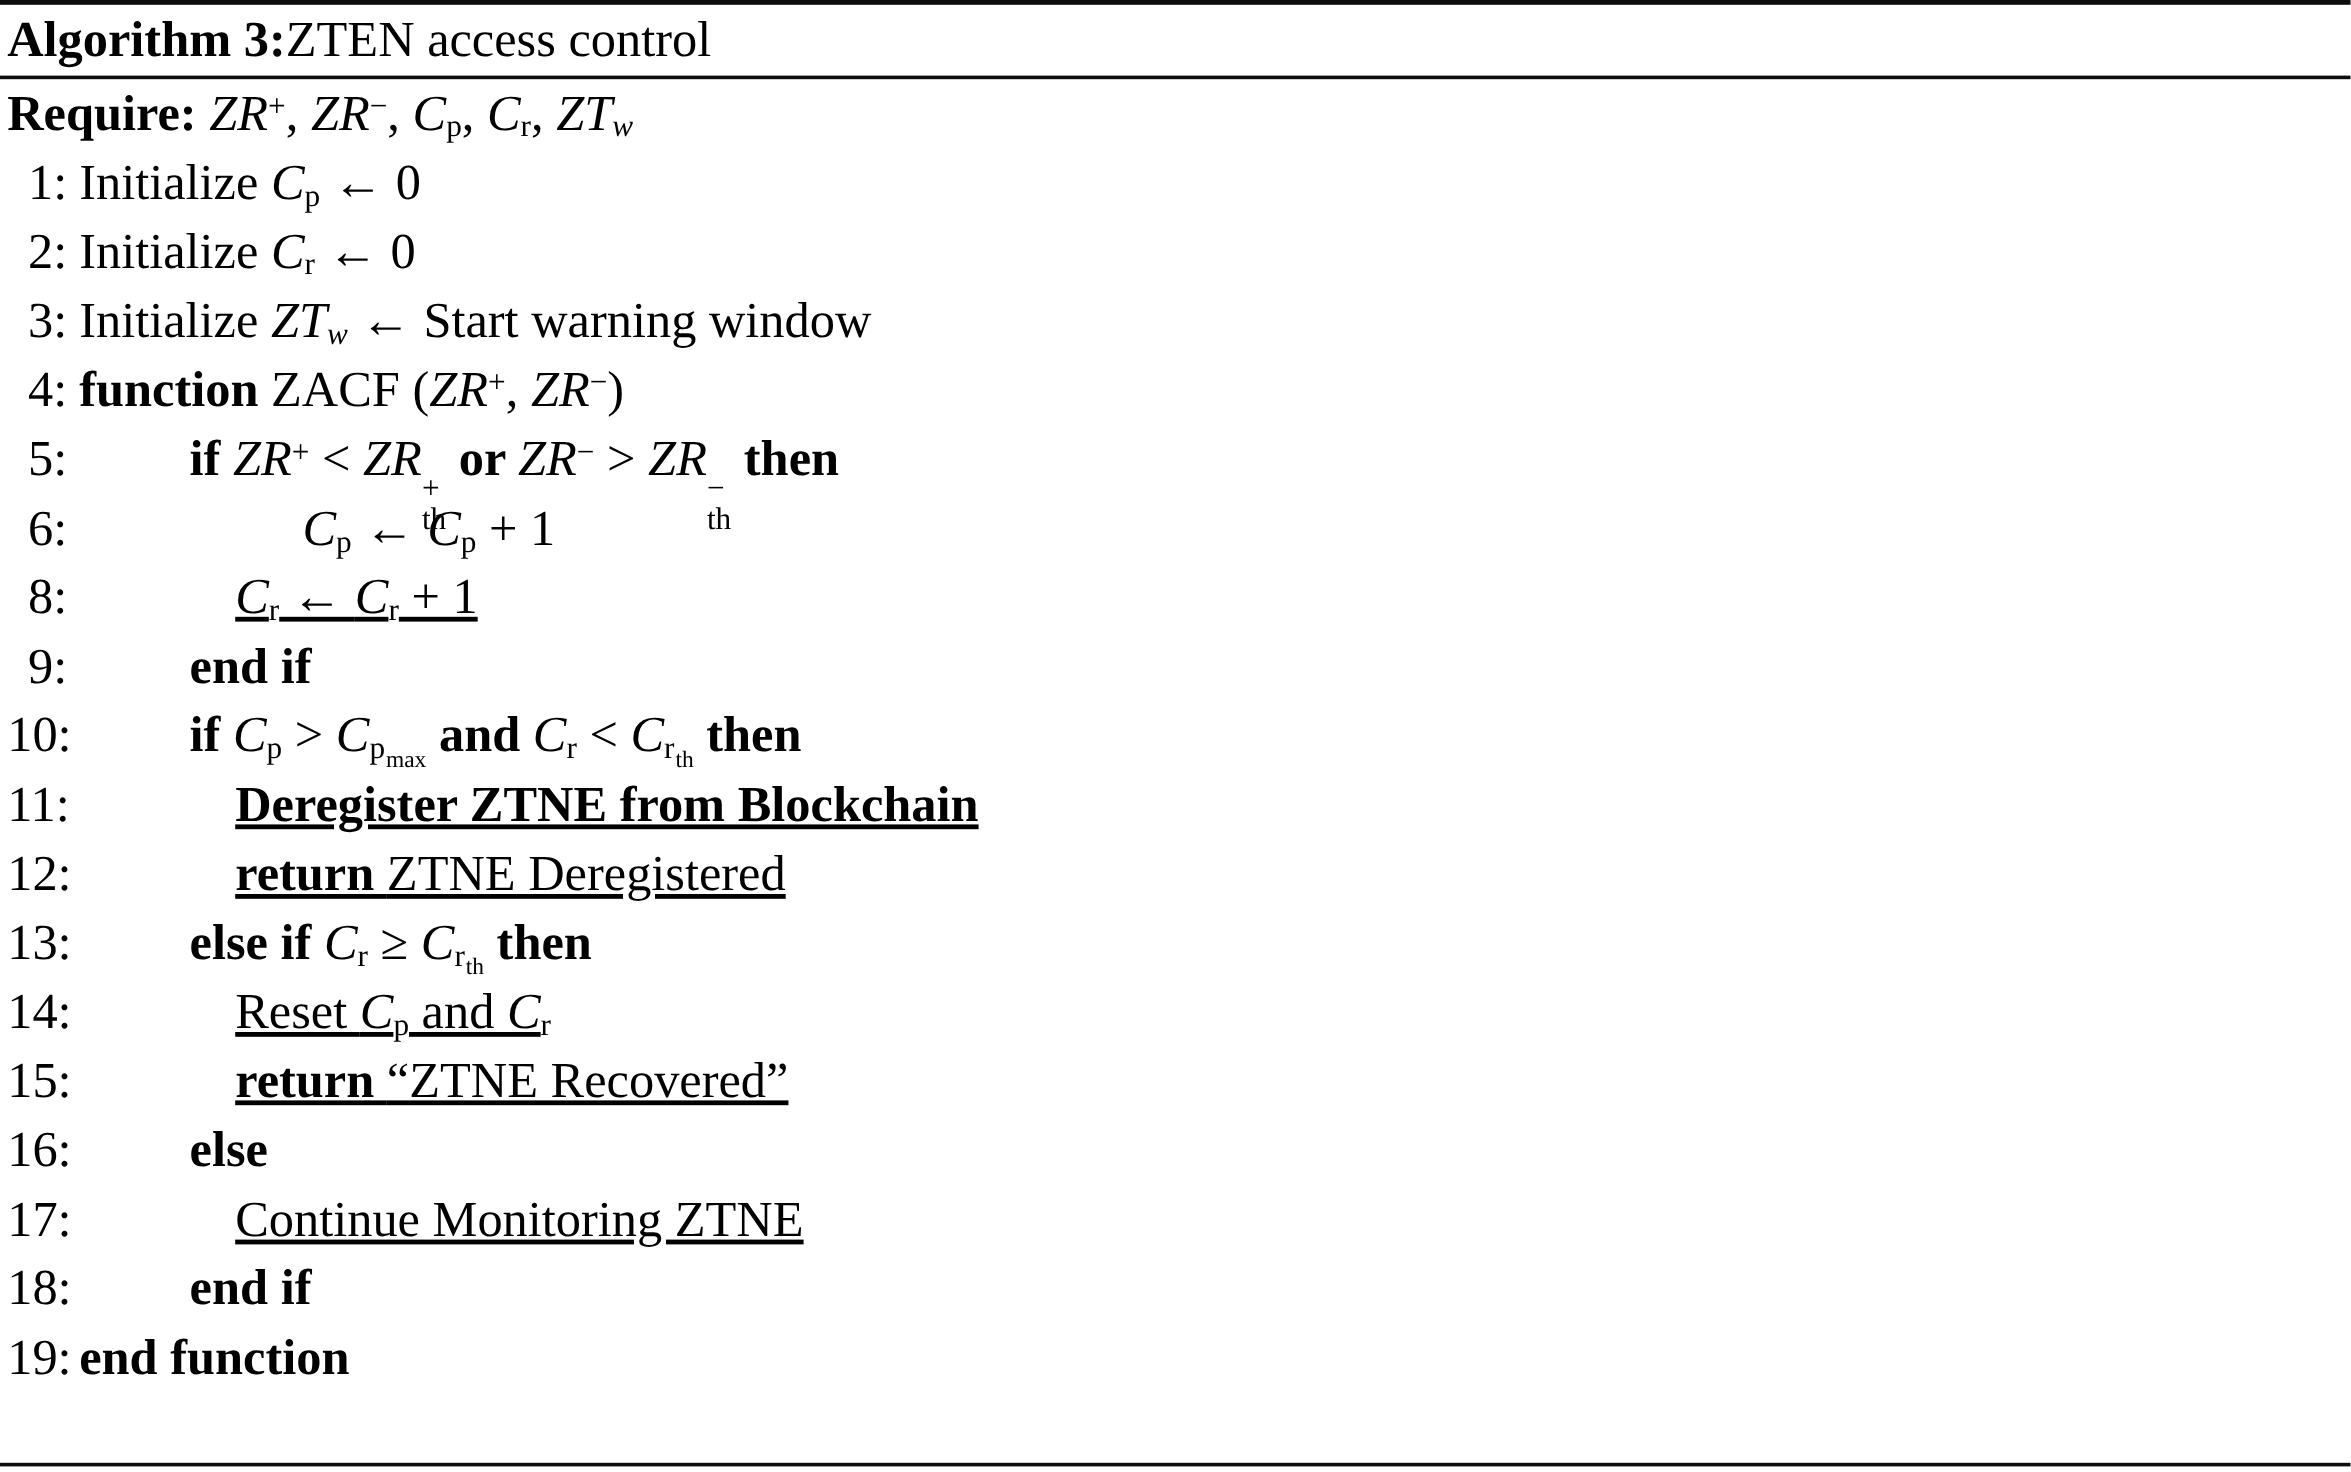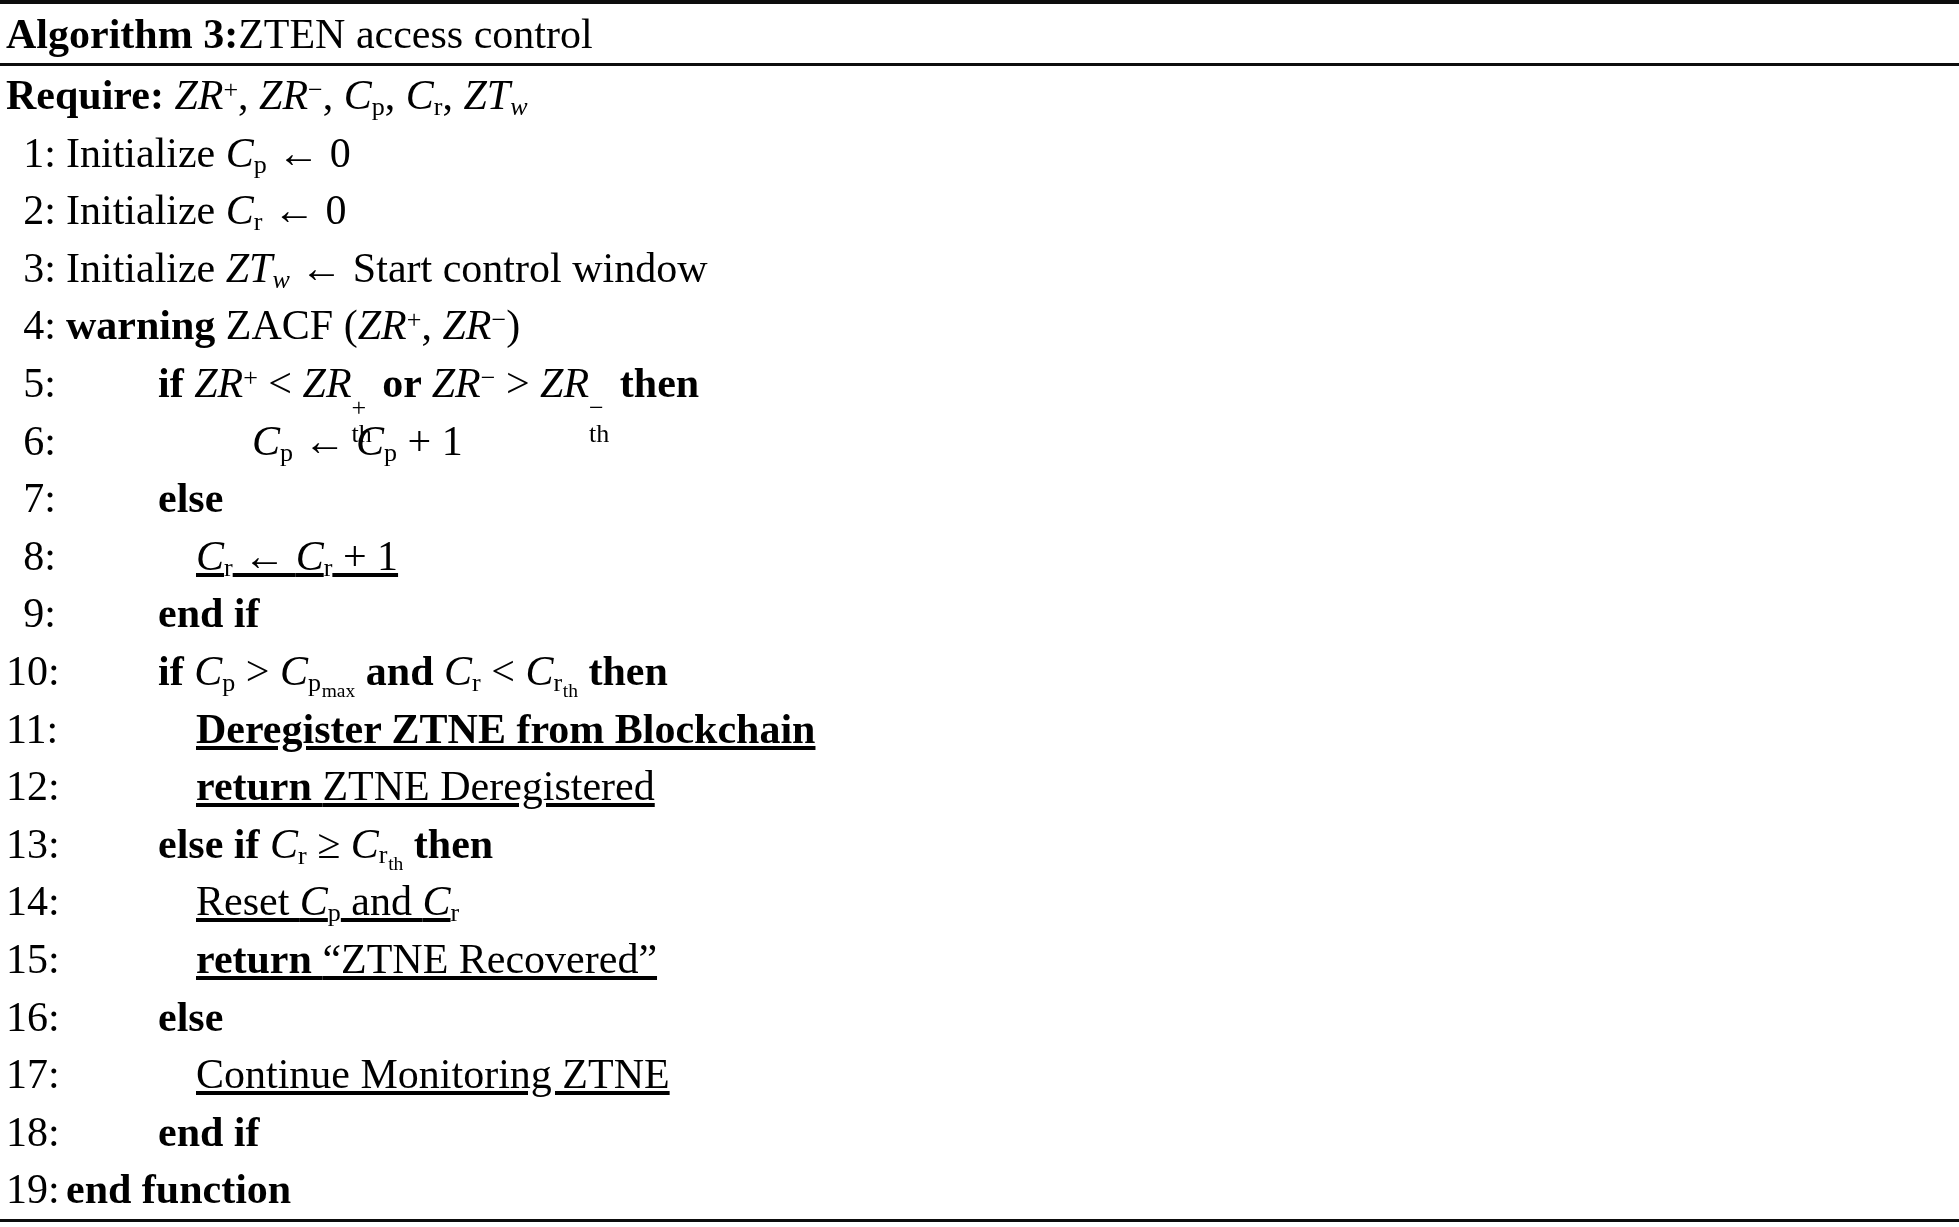--- a/index.html
+++ b/index.html
@@ -49,31 +49,30 @@
   <div class="rule top" style="background: rgb(13, 13, 13);"></div>
   <header class="title">
     <span class="b">Algorithm 3:</span>
       <span> ZTEN access control</span>
   </header>
   <div class="rule mid" style="background: rgb(13, 13, 13);"></div>
   <div class="algo-body" id="algo-body">
       <div class="row"><span class="b">Require: </span><span class="it">ZR</span><sup>+</sup><span>, </span><span class="it">ZR</span><sup>−</sup><span>, </span><span class="it">C</span><sub>p</sub><span>, </span><span class="it">C</span><sub>r</sub><span>, </span><span class="it">ZT</span><sub class="it">w</sub></div>
       <div class="row"><span class="num">1:</span><span class="content ind0"><span>Initialize </span><span class="it">C</span><sub>p</sub><span> ← 0</span></span></div>
       <div class="row"><span class="num">2:</span><span class="content ind0"><span>Initialize </span><span class="it">C</span><sub>r</sub><span> ← 0</span></span></div>
-      <div class="row"><span class="num">3:</span><span class="content ind0"><span>Initialize </span><span class="it">ZT</span><sub class="it">w</sub><span> ← Start control window</span></span></div>
-      <div class="row"><span class="num">4:</span><span class="content ind0"><span class="b">warning </span><span>ZACF (</span><span class="it">ZR</span><sup>+</sup><span>, </span><span class="it">ZR</span><sup>−</sup><span>)</span></span></div>
+      <div class="row"><span class="num">3:</span><span class="content ind0"><span>Initialize </span><span class="it">ZT</span><sub class="it">w</sub><span> ← Start warning window</span></span></div>
+      <div class="row"><span class="num">4:</span><span class="content ind0"><span class="b">function </span><span>ZACF (</span><span class="it">ZR</span><sup>+</sup><span>, </span><span class="it">ZR</span><sup>−</sup><span>)</span></span></div>
       <div class="row"><span class="num">5:</span><span class="content ind1"><span class="b">if </span><span class="it">ZR</span><sup>+</sup><span> &lt; </span><span class="it">ZR</span><span class="mstack">
             <span class="s-sup">+</span>
             <span class="s-sub">th</span>
           </span><span> </span><span class="b">or </span><span class="it">ZR</span><sup>−</sup><span> &gt; </span><span class="it">ZR</span><span class="mstack">
             <span class="s-sup">−</span>
             <span class="s-sub">th</span>
           </span><span> </span><span class="b">then</span></span></div>
       <div class="row"><span class="num">6:</span><span class="content ind3"><span class="it">C</span><sub>p</sub><span> ← </span><span class="it">C</span><sub>p</sub><span> + 1</span></span></div>
-      <div class="row"><span class="num">7:</span><span class="content ind1"><span class="b">else</span></span></div>
       <div class="row"><span class="num">8:</span><span class="content ind2"><span class="it">C</span><sub>r</sub><span> ← </span><span class="it">C</span><sub>r</sub><span> + 1</span></span></div>
       <div class="row"><span class="num">9:</span><span class="content ind1"><span class="b">end if</span></span></div>
       <div class="row"><span class="num">10:</span><span class="content ind1"><span class="b">if </span><span class="it">C</span><sub>p</sub><span> &gt; </span><span class="it">C</span><sub>p<span class="ss">max</span></sub><span> </span><span class="b">and </span><span> </span><span class="it">C</span><sub>r</sub><span> &lt; </span><span class="it">C</span><sub>r<span class="ss">th</span></sub><span> </span><span class="b">then</span></span></div>
       <div class="row"><span class="num">11:</span><span class="content ind2"><span class="b">Deregister ZTNE from Blockchain</span></span></div>
       <div class="row"><span class="num">12:</span><span class="content ind2"><span class="b">return </span><span>ZTNE Deregistered</span></span></div>
       <div class="row"><span class="num">13:</span><span class="content ind1"><span class="b">else if </span><span class="it">C</span><sub>r</sub><span> ≥ </span><span class="it">C</span><sub>r<span class="ss">th</span></sub><span> </span><span class="b">then</span></span></div>
       <div class="row"><span class="num">14:</span><span class="content ind2"><span>Reset </span><span class="it">C</span><sub>p</sub><span> and </span><span class="it">C</span><sub>r</sub></span></div>
       <div class="row"><span class="num">15:</span><span class="content ind2"><span class="b">return </span><span>“ZTNE Recovered”</span></span></div>
       <div class="row"><span class="num">16:</span><span class="content ind1"><span class="b">else</span></span></div>
       <div class="row"><span class="num">17:</span><span class="content ind2"><span>Continue Monitoring ZTNE</span></span></div>

